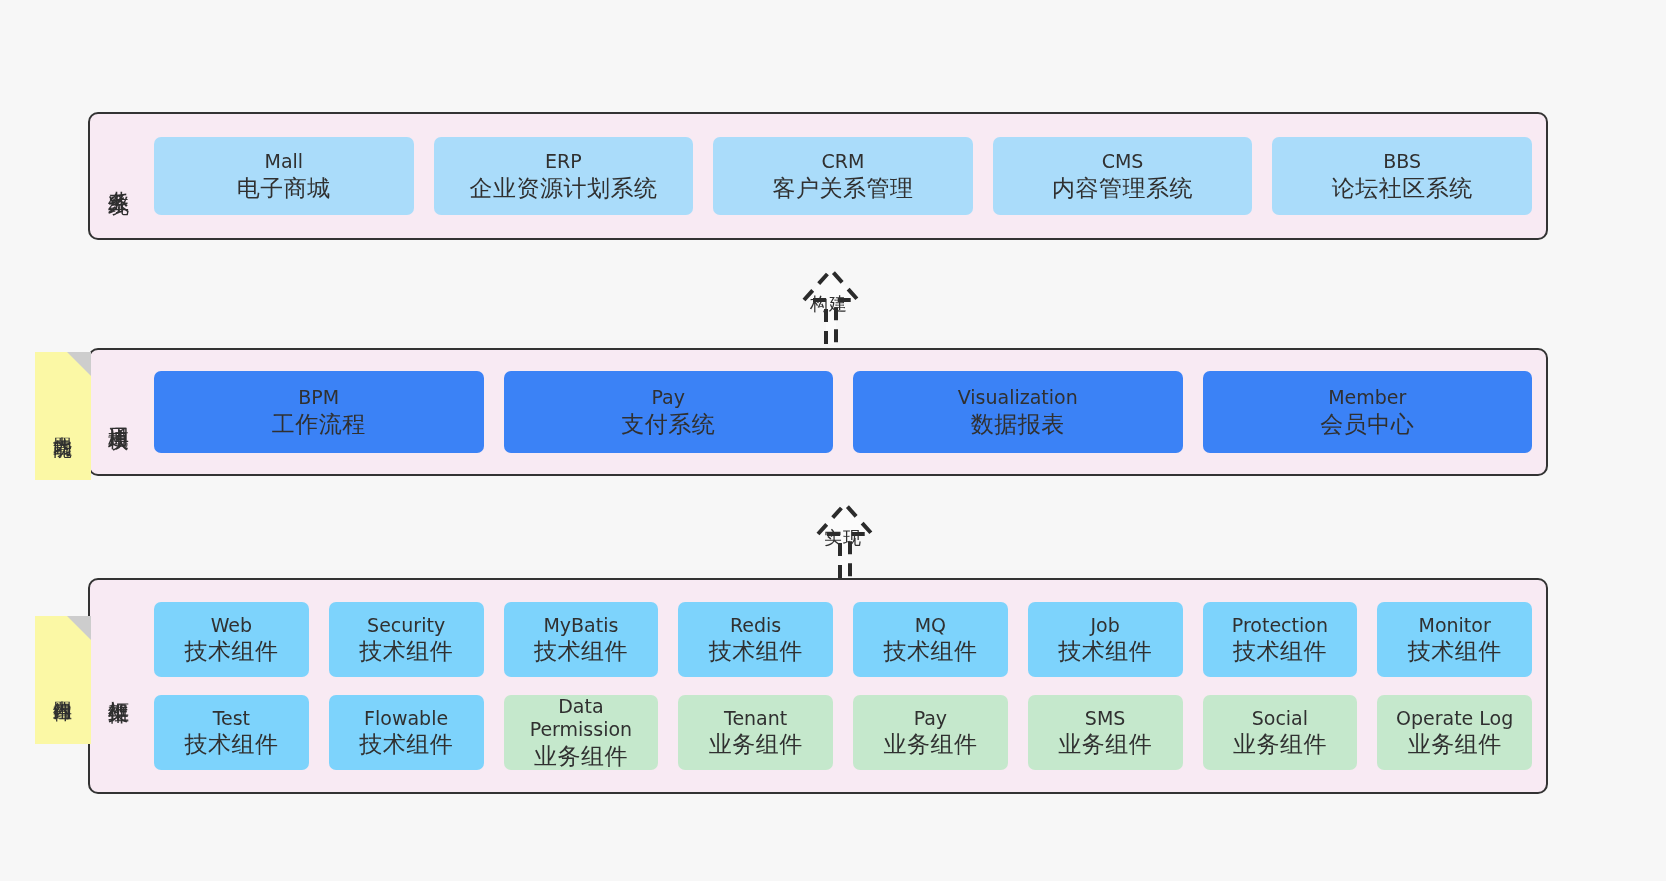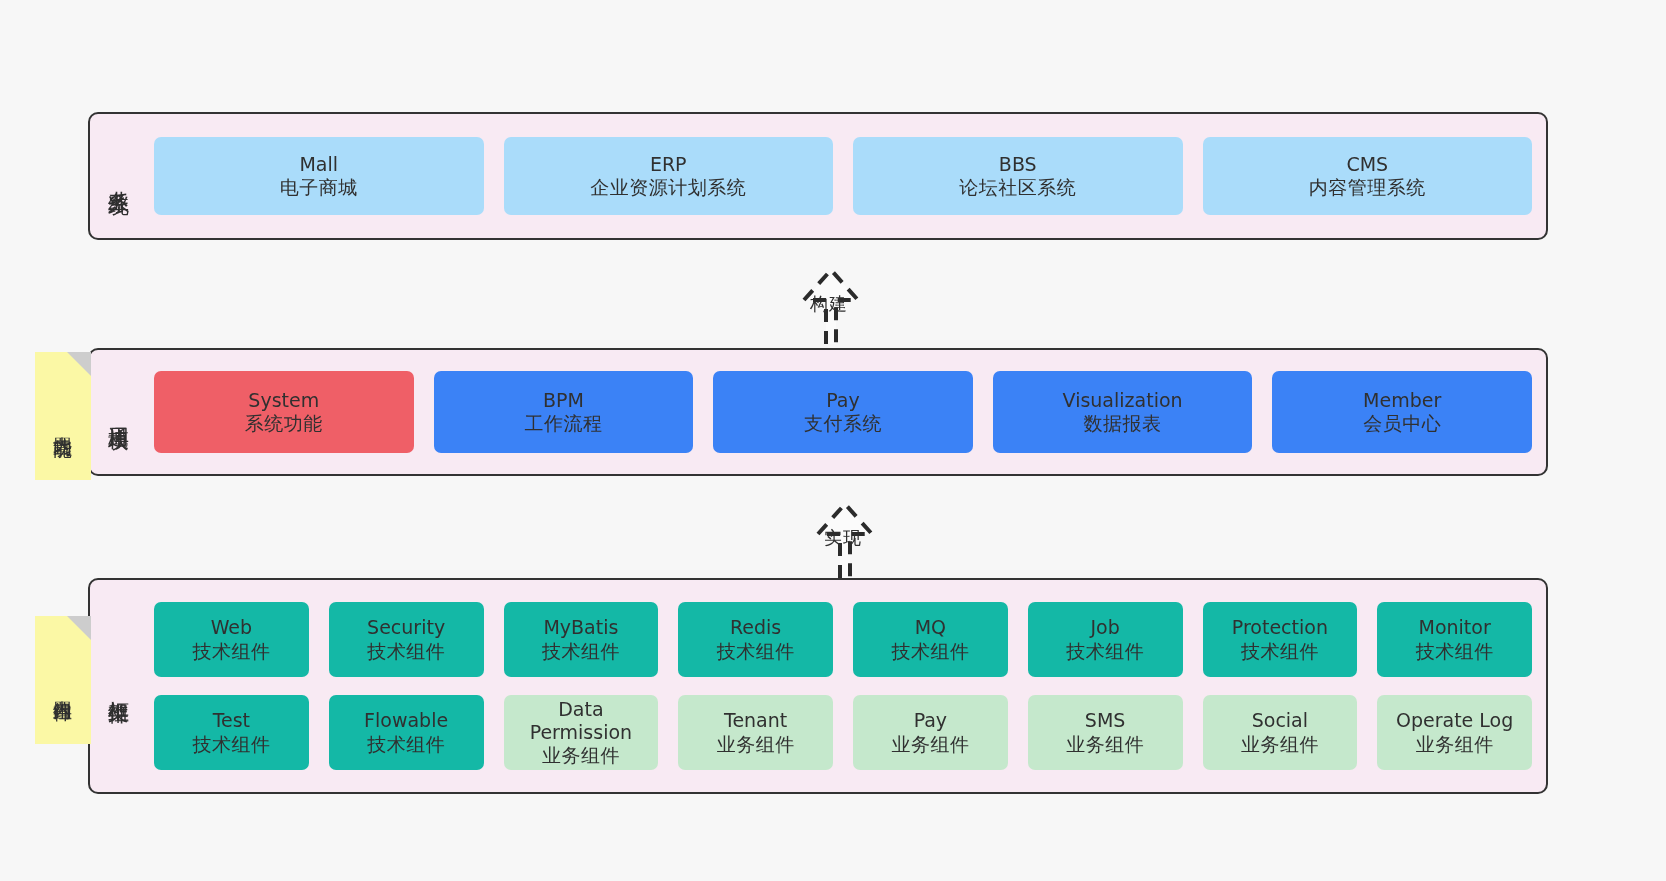--- a/index.html
+++ b/index.html
@@ -80,29 +80,29 @@
     text-align: center;
     box-sizing: border-box;
     padding: 6px 4px;
     line-height: 1.22;
   }
   .card .t-en {
     font-size: 19px;
     color: #303030;
   }
   .card .t-cn {
-    font-size: 19px;
+    font-size: 23px;
     color: #303030;
     letter-spacing: 0.5px;
   }
 
   .card.blue    { background: #aadcfa; }
   .card.red     { background: #ef5f67; }
   .card.pink    { background: #3b82f6; }
-  .card.green   { background: #14b8a6; }
+  .card.green   { background: #7dd3fc; }
   .card.lgreen  { background: #c5e8cc; }
 
   .h-biz   { height: 78px; }
   .h-mod   { height: 82px; }
   .h-frame { height: 75px; }
 
   
   .note {
     position: absolute;
     background: #fbf8a5;
@@ -157,26 +157,30 @@
       <div class="row" id="row-business">
           <div class="card blue h-biz">
             <div class="t-en">Mall</div>
             <div class="t-cn">电子商城</div>
           </div>
           <div class="card blue h-biz">
             <div class="t-en">ERP</div>
             <div class="t-cn">企业资源计划系统</div>
           </div>
           <div class="card blue h-biz">
+            <div class="t-en">CRM</div>
+            <div class="t-cn">客户关系管理</div>
+          </div>
+          <div class="card blue h-biz">
+            <div class="t-en">CMS</div>
+            <div class="t-cn">内容管理系统</div>
+          </div>
+          <div class="card blue h-biz">
             <div class="t-en">BBS</div>
             <div class="t-cn">论坛社区系统</div>
-          </div>
-          <div class="card blue h-biz">
-            <div class="t-en">CMS</div>
-            <div class="t-cn">内容管理系统</div>
           </div>
         </div>
     </div>
   </div>
 
   <div class="arrow-wrap" style="left:756px; top:258px; width:150px; height:88px;">
     <svg width="150" height="88" viewBox="0 0 150 88" aria-hidden="true">
       <path d="M 70 86 L 70 42 L 48 42 L 75 12 L 102 42 L 80 42 L 80 86" fill="#fbfbfb" stroke="#2b2b2b" stroke-width="4" stroke-dasharray="13 9" stroke-linejoin="miter"></path>
     </svg>
     <span class="arrow-label" style="left:54px; top:34px;">构建</span>
@@ -184,24 +188,20 @@
 
   <div class="note" id="note-modules" style="left:35px; top:352px; width:56px; height:128px;">
     <span class="fold"></span>
     <span class="note-text">内置功能</span>
   </div>
 
   <div class="section" id="sec-modules" style="left:88px; top:348px; width:1460px; height:128px;">
     <div class="section-label">通用模块</div>
     <div class="section-body">
       <div class="row" id="row-modules">
-          <div class="card red h-mod">
-            <div class="t-en">System</div>
-            <div class="t-cn">系统功能</div>
-          </div>
           <div class="card pink h-mod">
             <div class="t-en">BPM</div>
             <div class="t-cn">工作流程</div>
           </div>
           <div class="card pink h-mod">
             <div class="t-en">Pay</div>
             <div class="t-cn">支付系统</div>
           </div>
           <div class="card pink h-mod">
             <div class="t-en">Visualization</div>

